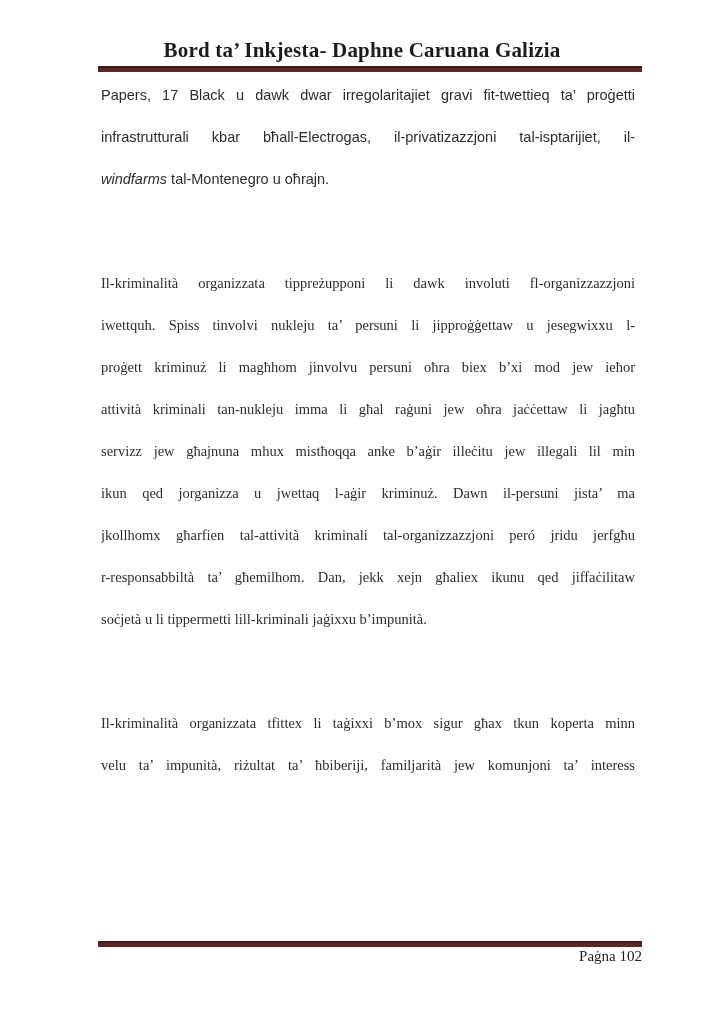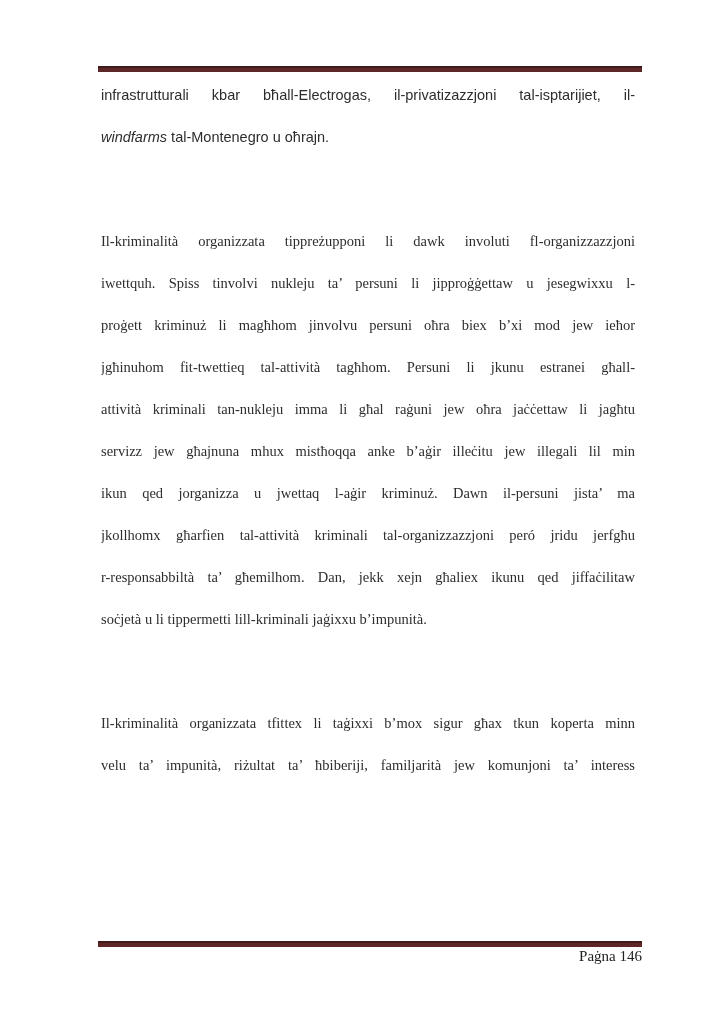--- a/index.html
+++ b/index.html
@@ -65,45 +65,46 @@
     font-family: "Liberation Serif", "DejaVu Serif", serif;
     font-size: 15px;
     color: #222222;
   }
 </style>
 </head>
 <body>
 
 <div class="page">
 
+  <h1 class="header-title">Bord ta’ Inkjesta- Daphne Caruana Galizia</h1>
   <div class="rule top"></div>
 
   <main class="content">
 
     <div class="para">
+      <div class="line">Papers, 17 Black u dawk dwar irregolaritajiet gravi fit-twettieq ta’ proġetti</div>
       <div class="line">infrastrutturali kbar bħall-Electrogas, il-privatizazzjoni tal-isptarijiet, il-</div>
       <div class="line lastline"><span class="italic">windfarms</span><span> tal-Montenegro u oħrajn.</span></div>
     </div>
 
     <div class="para">
       <div class="line">Il-kriminalità organizzata tippreżupponi li dawk involuti fl-organizzazzjoni</div>
       <div class="line">iwettquh.  Spiss tinvolvi nukleju ta’ persuni li jipproġġettaw u jesegwixxu l-</div>
       <div class="line">proġett kriminuż li magħhom jinvolvu persuni oħra biex b’xi mod jew ieħor</div>
-      <div class="line">jgħinuhom fit-twettieq tal-attività tagħhom.  Persuni li jkunu estranei għall-</div>
       <div class="line">attività kriminali tan-nukleju imma li għal raġuni jew oħra jaċċettaw li jagħtu</div>
       <div class="line">servizz jew għajnuna mhux mistħoqqa anke b’aġir illeċitu jew illegali lil min</div>
       <div class="line">ikun qed jorganizza u jwettaq l-aġir kriminuż.  Dawn il-persuni jista’ ma</div>
       <div class="line">jkollhomx għarfien tal-attività kriminali tal-organizzazzjoni peró jridu jerfgħu</div>
       <div class="line">r-responsabbiltà ta’ għemilhom.  Dan, jekk xejn għaliex ikunu qed jiffaċilitaw</div>
       <div class="line lastline">soċjetà u li tippermetti lill-kriminali jaġixxu  b’impunità.</div>
     </div>
 
     <div class="para">
       <div class="line">Il-kriminalità organizzata tfittex li taġixxi b’mox sigur għax tkun koperta minn</div>
       <div class="line">velu ta’ impunità, riżultat ta’ ħbiberiji, familjarità jew komunjoni ta’ interess</div>
     </div>
 
   </main>
 
   <div class="rule bottom"></div>
-  <div class="footer-page">Paġna 146</div>
+  <div class="footer-page">Paġna 102</div>
 
 </div>
 
 </body></html>

